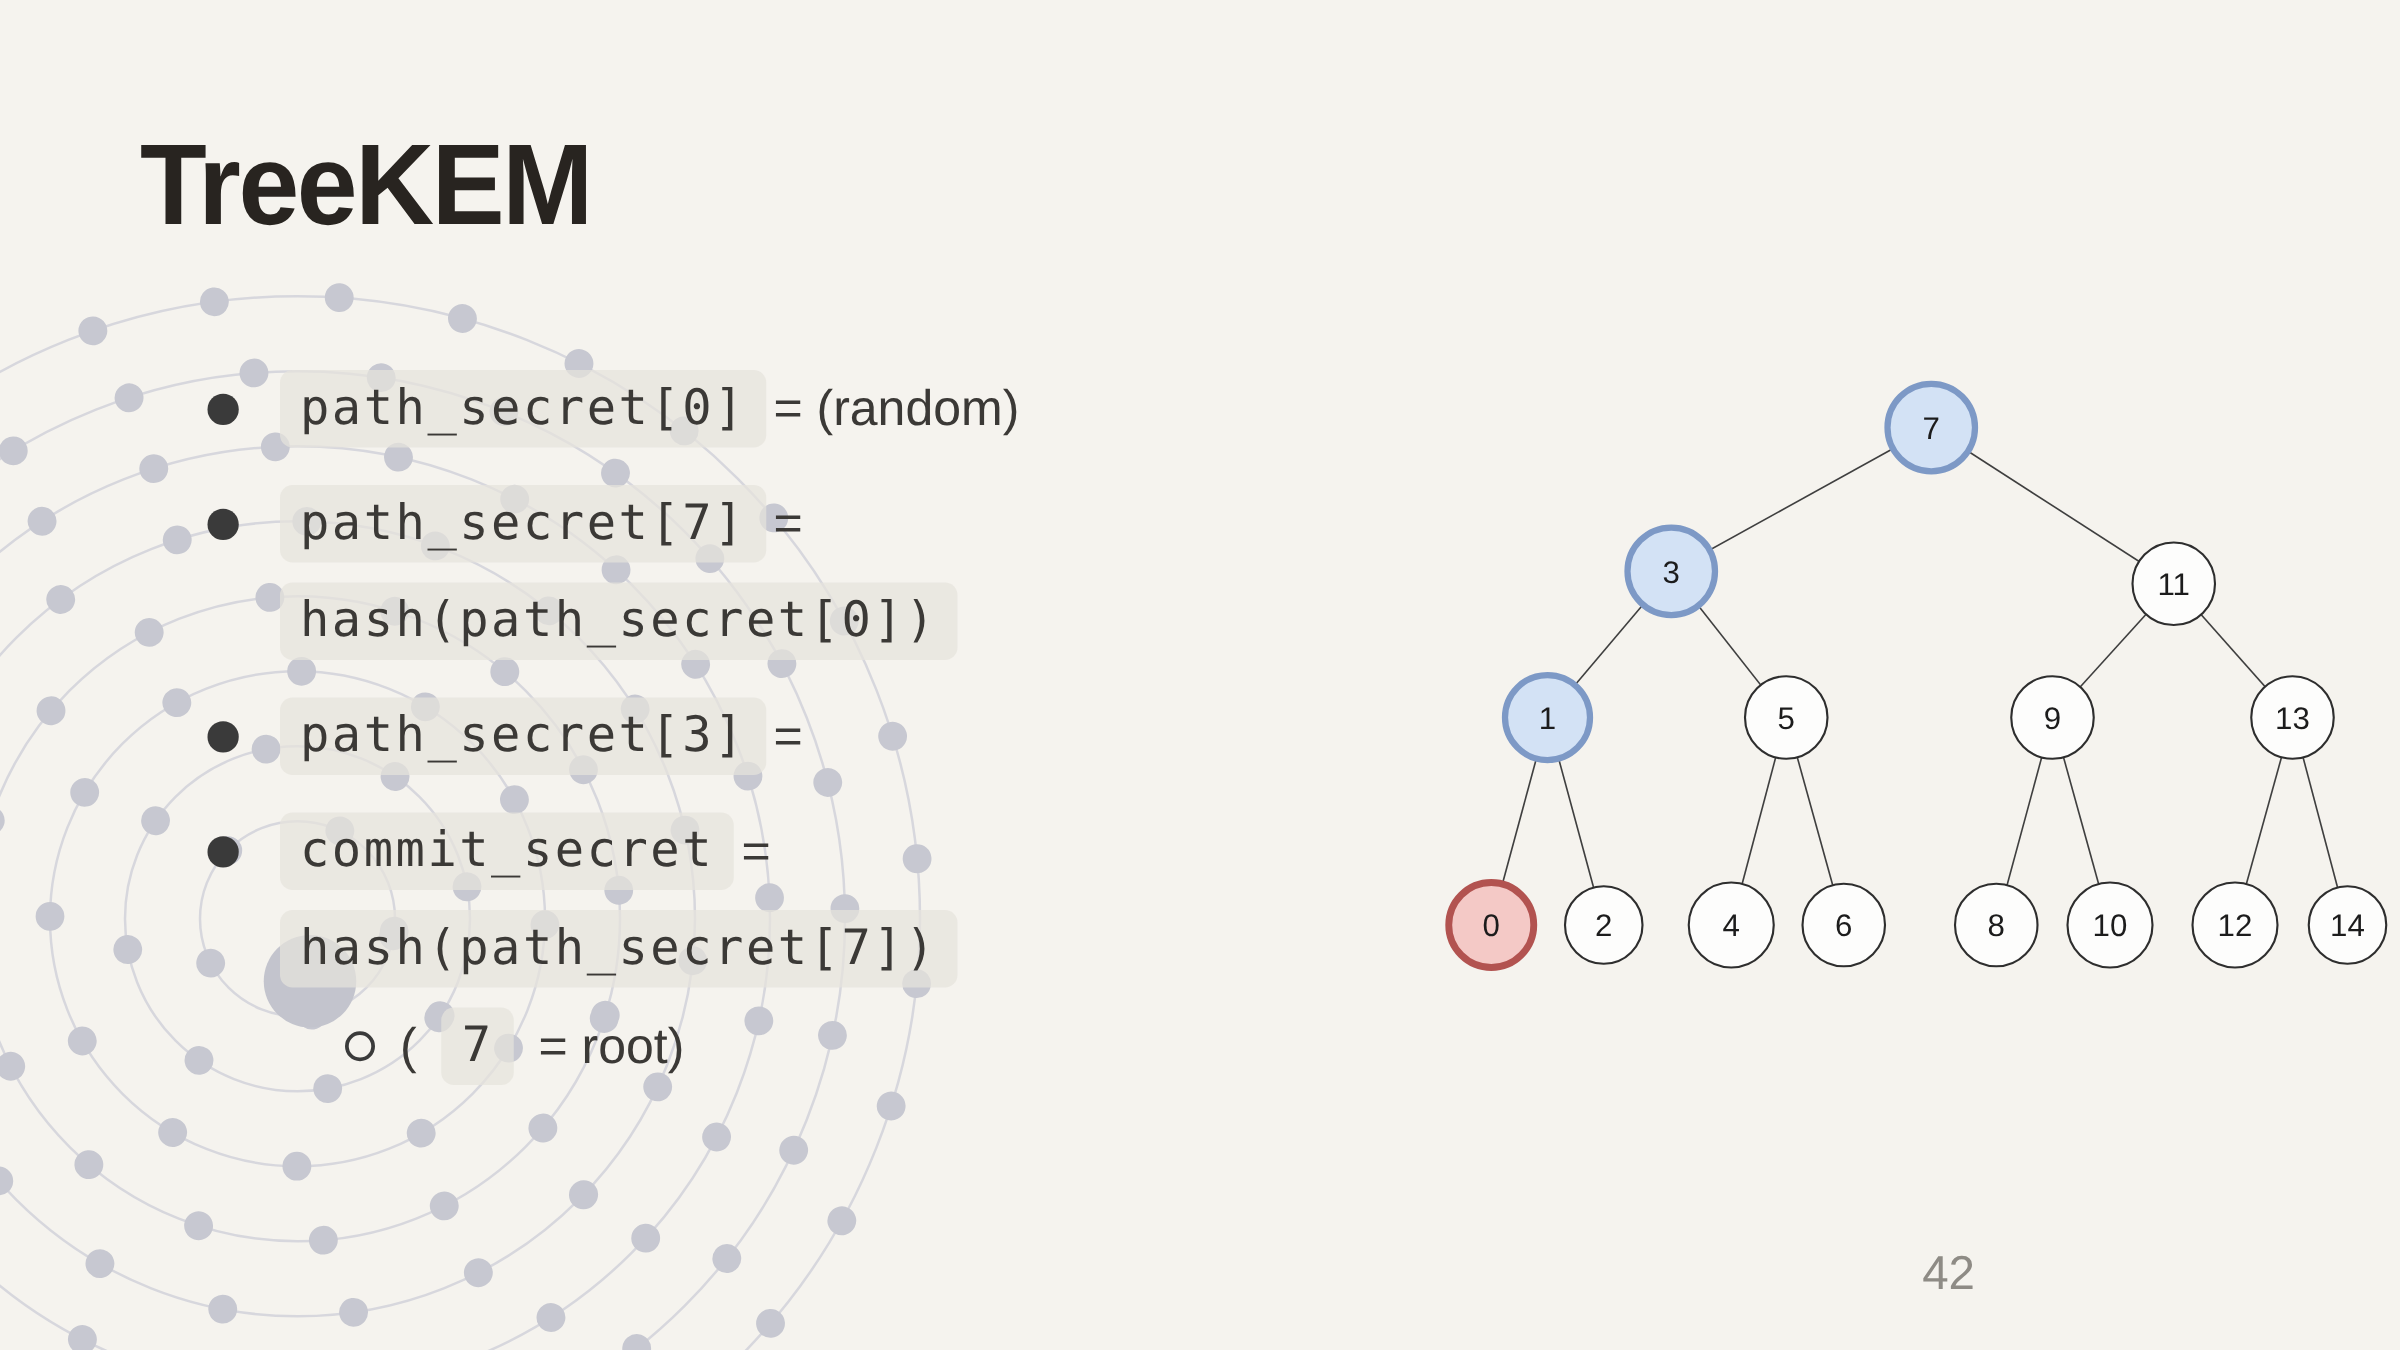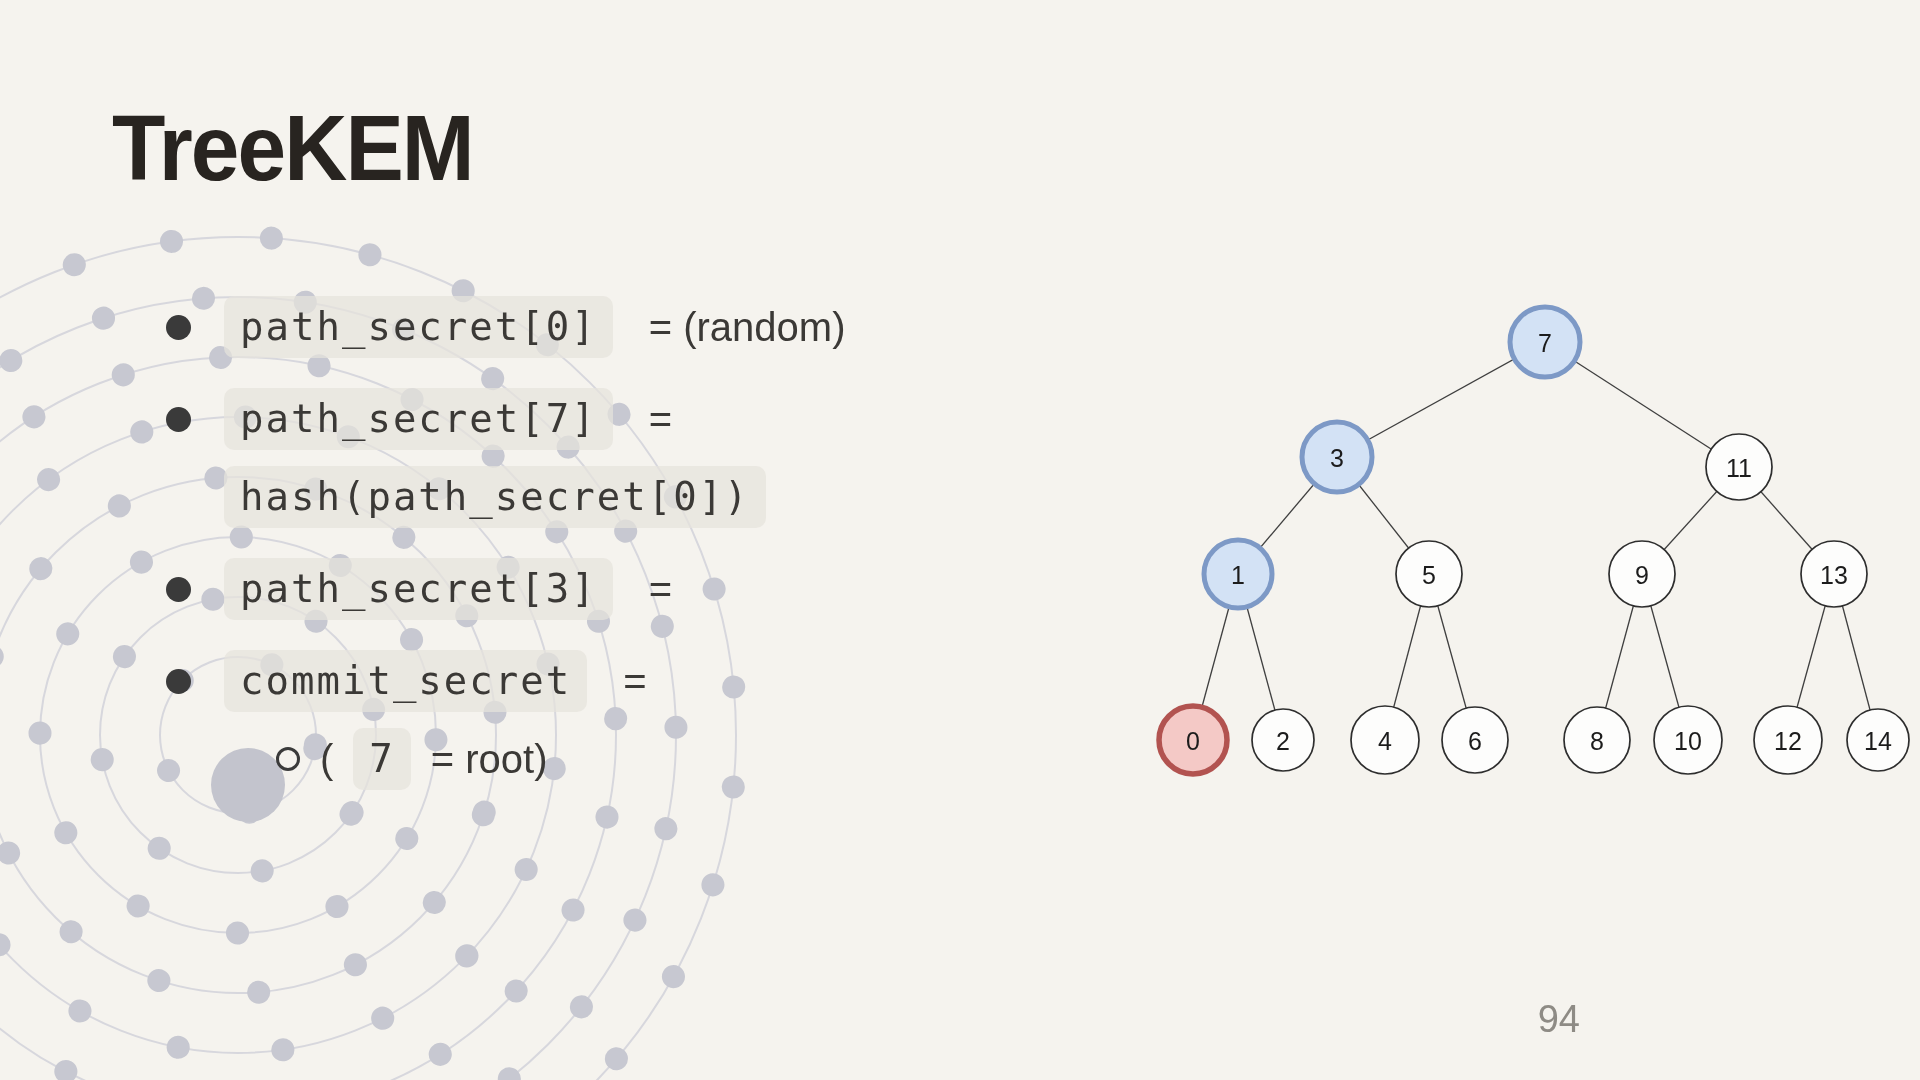--- a/index.html
+++ b/index.html
@@ -18,21 +18,21 @@
   h1.title{
     position:absolute;left:112px;top:96px;margin:0;
     font-size:92px;font-weight:800;color:#282420;letter-spacing:-2px;
     transform:scaleX(.95);transform-origin:left center;
   }
   
   .bullets{position:absolute;left:166px;top:296px;width:780px;list-style:none;margin:0;padding:0;}
   .bullets li{display:flex;margin:0 0 30px 0;}
   .marker{width:25px;height:25px;border-radius:50%;background:#3a3a3a;margin-top:19px;flex:none;}
   .content{margin-left:33px;display:flex;flex-direction:column;gap:16px;}
-  .line{display:flex;align-items:center;column-gap:36px;}
+  .line{display:flex;align-items:center;column-gap:6px;}
   .chip{
     font-family:"DejaVu Sans Mono",monospace;
     font-size:39px;letter-spacing:2px;line-height:44px;
     padding:9px 16px;border-radius:10px;
     background:rgba(230,227,221,0.72);color:#3b3936;white-space:nowrap;
   }
   .plain{font-size:40px;color:#3b3936;white-space:nowrap;text-align:right;}
   .subline{display:flex;align-items:center;column-gap:20px;margin-left:52px;margin-top:0px;}
   .submarker{width:18px;height:18px;border:3px solid #3a3a3a;border-radius:50%;background:transparent;flex:none;}
   
@@ -113,20 +113,23 @@
       </div>
     </li>
 
     <li>
       <span class="marker"></span>
       <div class="content">
         <div class="line">
           <span class="chip">commit_secret</span>
           <span class="plain">=</span>
         </div>
+        <div class="line">
+          <span class="chip">hash(path_secret[7])</span>
+        </div>
         <div class="subline">
           <span class="submarker"></span>
           <span class="plain">(</span>
           <span class="chip">7</span>
           <span class="plain">= root)</span>
         </div>
       </div>
     </li>
 
   </ul>
@@ -205,15 +208,15 @@
         <circle cx="1788" cy="740" r="34" class="node white"></circle>
         <text class="nodelabel" x="1788" y="741">12</text>
       </g>
       <g>
         <circle cx="1878" cy="740" r="31" class="node white"></circle>
         <text class="nodelabel" x="1878" y="741">14</text>
       </g>
     </g>
   </svg>
 
-  <div class="pagenum">94</div>
+  <div class="pagenum">42</div>
 
 </div>
 
 </body></html>

